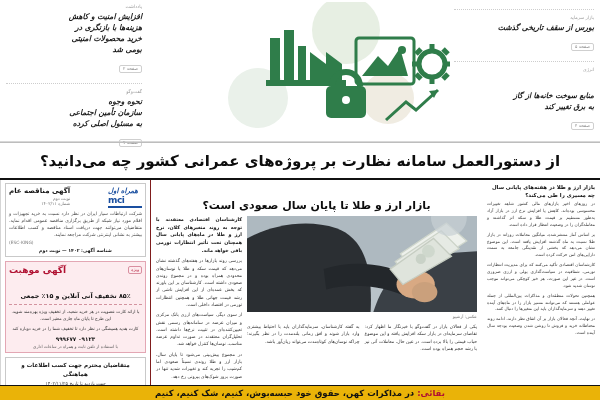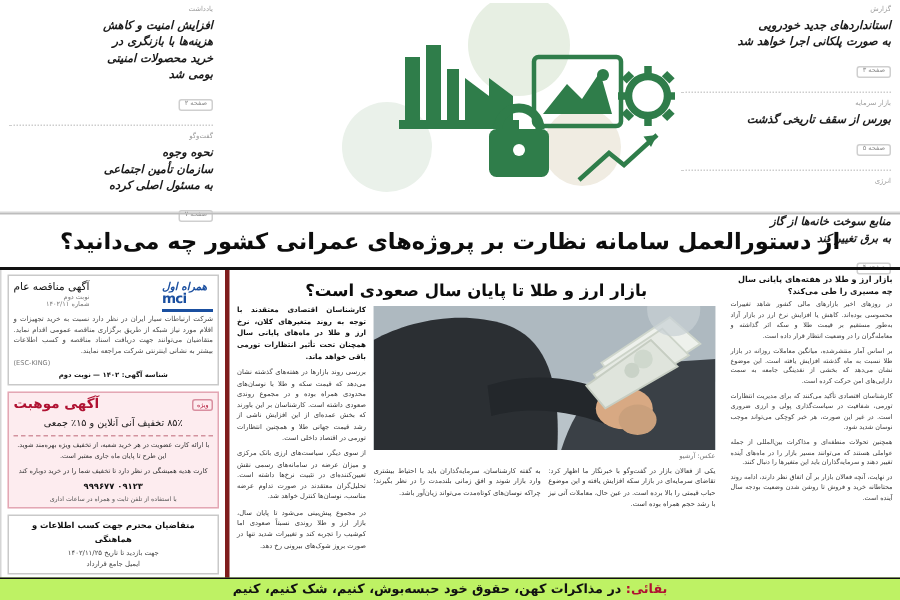--- a/index.html
+++ b/index.html
@@ -36,45 +36,45 @@
   .qbar .qtext{flex:1;text-align:center;font-size:15px;font-weight:bold;letter-spacing:-0.2px;color:#0d0d0d;}
 
   
   .main{position:relative;display:flex;height:206px;width:600px;box-sizing:border-box;}
 
   
   .col-ads{width:150px;border-left:1px solid #d5d5d5;box-sizing:border-box;padding:3px 4px;}
   .ad{border:1px solid #c9c9c9;margin-bottom:4px;box-sizing:border-box;padding:3px;}
   .ad-top{background:#fff;}
   .ad-head{display:flex;justify-content:space-between;align-items:flex-start;}
-  .ad-title{font-size:7px;font-weight:normal;color:#111;text-align:left;}
+  .ad-title{font-size:7px;font-weight:bold;color:#111;text-align:left;}
   .ad-sub{font-size:4.4px;color:#777;margin-top:1px;text-align:right;}
   .mci{text-align:left;}
   .mci .fa{font-size:7px;font-weight:bold;color:#1a4fa0;letter-spacing:-0.3px;font-style:italic;}
   .mci .en{font-size:9px;font-weight:bold;color:#1a4fa0;font-family:"DejaVu Sans",sans-serif;letter-spacing:-0.5px;}
   .mci .bar{height:2px;width:34px;background:#1a4fa0;margin-top:1px;}
   .ad-body{font-size:4.6px;line-height:1.5;color:#444;text-align:justify;margin-top:3px;}
   .ad-foot{font-size:4.6px;color:#111;text-align:center;margin-top:3px;font-weight:bold;}
 
   .ad-pink{background:#fdecef;border:1px solid #e3a7b4;}
   .ad-pink .ph{display:flex;align-items:center;justify-content:space-between;}
   .ad-pink .p-t{font-size:9px;font-weight:bold;color:#b01232;}
   .ad-pink .stamp{font-size:4.2px;color:#b01232;border:1px solid #d98fa0;border-radius:2px;padding:0.5px 2px;}
-  .ad-pink .p-line{font-size:6.4px;font-weight:normal;color:#111;text-align:center;margin-top:3px;line-height:1.5;}
+  .ad-pink .p-line{font-size:6.4px;font-weight:bold;color:#111;text-align:center;margin-top:17px;line-height:1.5;}
   .ad-pink .p-note{font-size:4.4px;color:#333;text-align:center;margin-top:4px;line-height:1.5;}
   .ad-pink .p-phone{font-size:5.6px;font-weight:bold;color:#111;text-align:center;margin-top:3px;}
   .ad-pink .p-small{font-size:4.2px;color:#555;text-align:center;margin-top:2px;}
   .divider-dot{border-top:1px dashed #d3939f;margin:3px 0;}
 
   .ad-white{background:#fff;}
   .ad-white .w-t{font-size:5.6px;font-weight:bold;text-align:center;color:#111;line-height:1.6;}
   .ad-white .w-s{font-size:4.6px;text-align:center;color:#444;margin-top:2px;}
 
   
-  .col-mid{flex:1;padding:5px 5px;box-sizing:border-box;border-left:3px solid #7f1d1d;}
+  .col-mid{flex:1;padding:17px 5px;box-sizing:border-box;border-left:1px solid #7f1d1d;}
   .mid-head{font-size:11px;font-weight:bold;text-align:center;color:#0d0d0d;padding:2px 0 4px;}
   .mid-row{display:flex;gap:5px;}
   .mid-col-text{width:86px;}
   .mid-art{flex:1;}
   .photo{width:100%;height:96px;background:#cfd6da;position:relative;overflow:hidden;border:0;}
   .photo svg{display:block;}
   .cap{font-size:4.4px;color:#777;text-align:right;margin-top:2px;}
   .body-text{font-size:4.5px;line-height:1.62;color:#333;text-align:justify;}
   .body-text p{margin:0 0 3px;}
   .lede{font-size:4.8px;font-weight:bold;color:#111;line-height:1.6;text-align:justify;margin:0 0 3px;}
@@ -84,38 +84,32 @@
   
   .col-right{width:118px;padding:3px 5px;box-sizing:border-box;}
   .brand{display:flex;align-items:center;justify-content:space-between;border-bottom:1px solid #c9c9c9;padding-bottom:2px;margin-bottom:3px;}
   .brand .bn{font-size:7px;font-weight:bold;color:#b01232;}
   .brand .bmeta{font-size:4.2px;color:#888;}
   .r-title{font-size:5.4px;font-weight:bold;color:#111;text-align:right;line-height:1.5;margin-bottom:2px;}
   .r-text{font-size:4.3px;line-height:1.6;color:#3a3a3a;text-align:justify;}
   .r-text p{margin:0 0 3px;}
 
   
-  .bottom{position:absolute;left:0;bottom:0;width:600px;height:14px;border-top:1px solid #111;display:flex;align-items:center;justify-content:center;background:#bef264;}
+  .bottom{position:absolute;left:0;bottom:0;width:600px;height:14px;border-top:1px solid #111;display:flex;align-items:center;justify-content:center;background:#eab308;}
   .bottom .bt{font-size:8.5px;font-weight:bold;color:#111;}
   .bottom .bt .red{color:#b01232;}
 </style>
 </head>
 <body>
 
 <div class="page">
 
   <div class="top">
 
     <div class="top-right">
-      <div class="tease">
-        <div class="kicker">گزارش</div>
-        <div class="ttl" style="white-space:pre-line">استانداردهای جدید خودرویی
-به صورت پلکانی اجرا خواهد شد</div>
-        <span class="pagetag">صفحه ۳</span>
-      </div>
       <hr class="hr-dot">
       <div class="tease">
         <div class="kicker">بازار سرمایه</div>
         <div class="ttl" style="white-space:pre-line">بورس از سقف تاریخی گذشت</div>
         <span class="pagetag">صفحه ۵</span>
       </div>
       <hr class="hr-dot">
       <div class="tease">
         <div class="kicker">انرژی</div>
         <div class="ttl two" style="white-space:pre-line">منابع سوخت خانه‌ها از گاز

